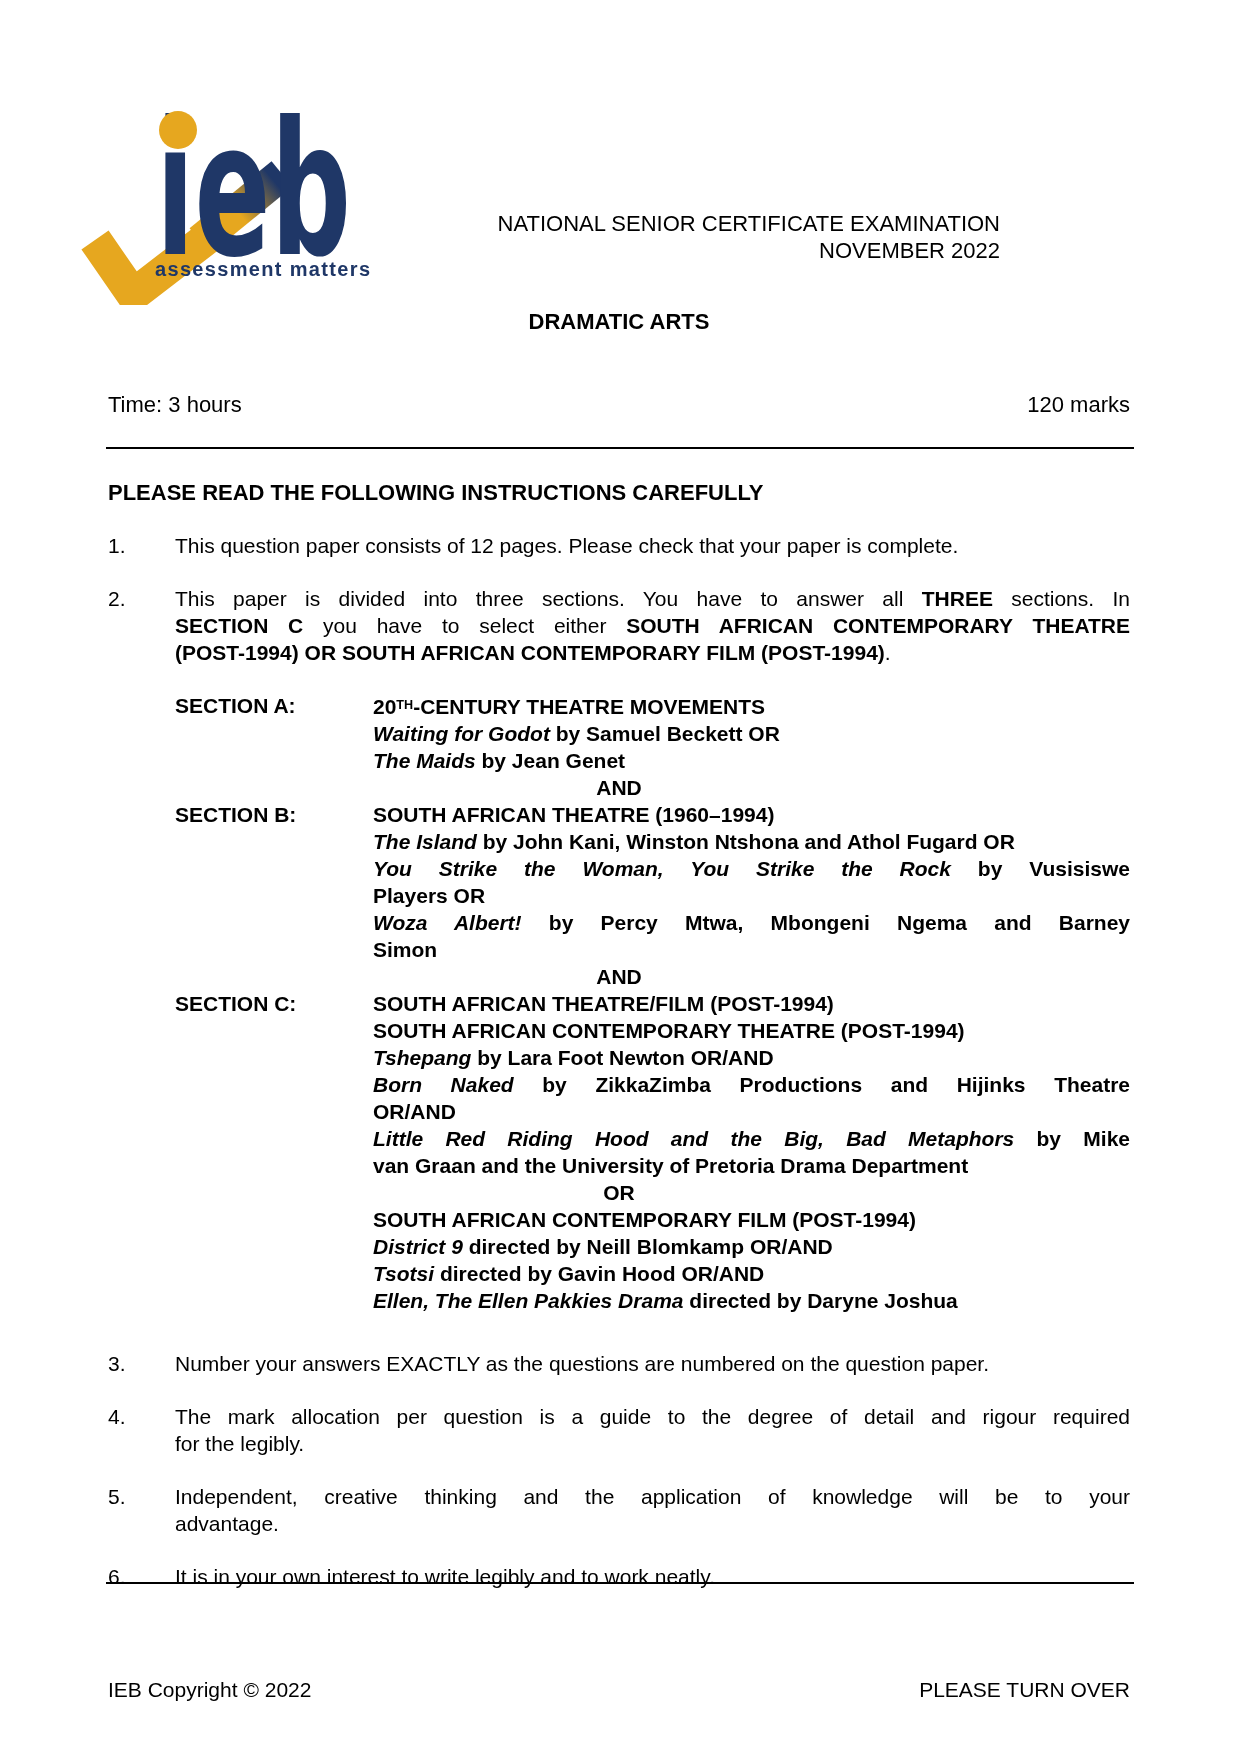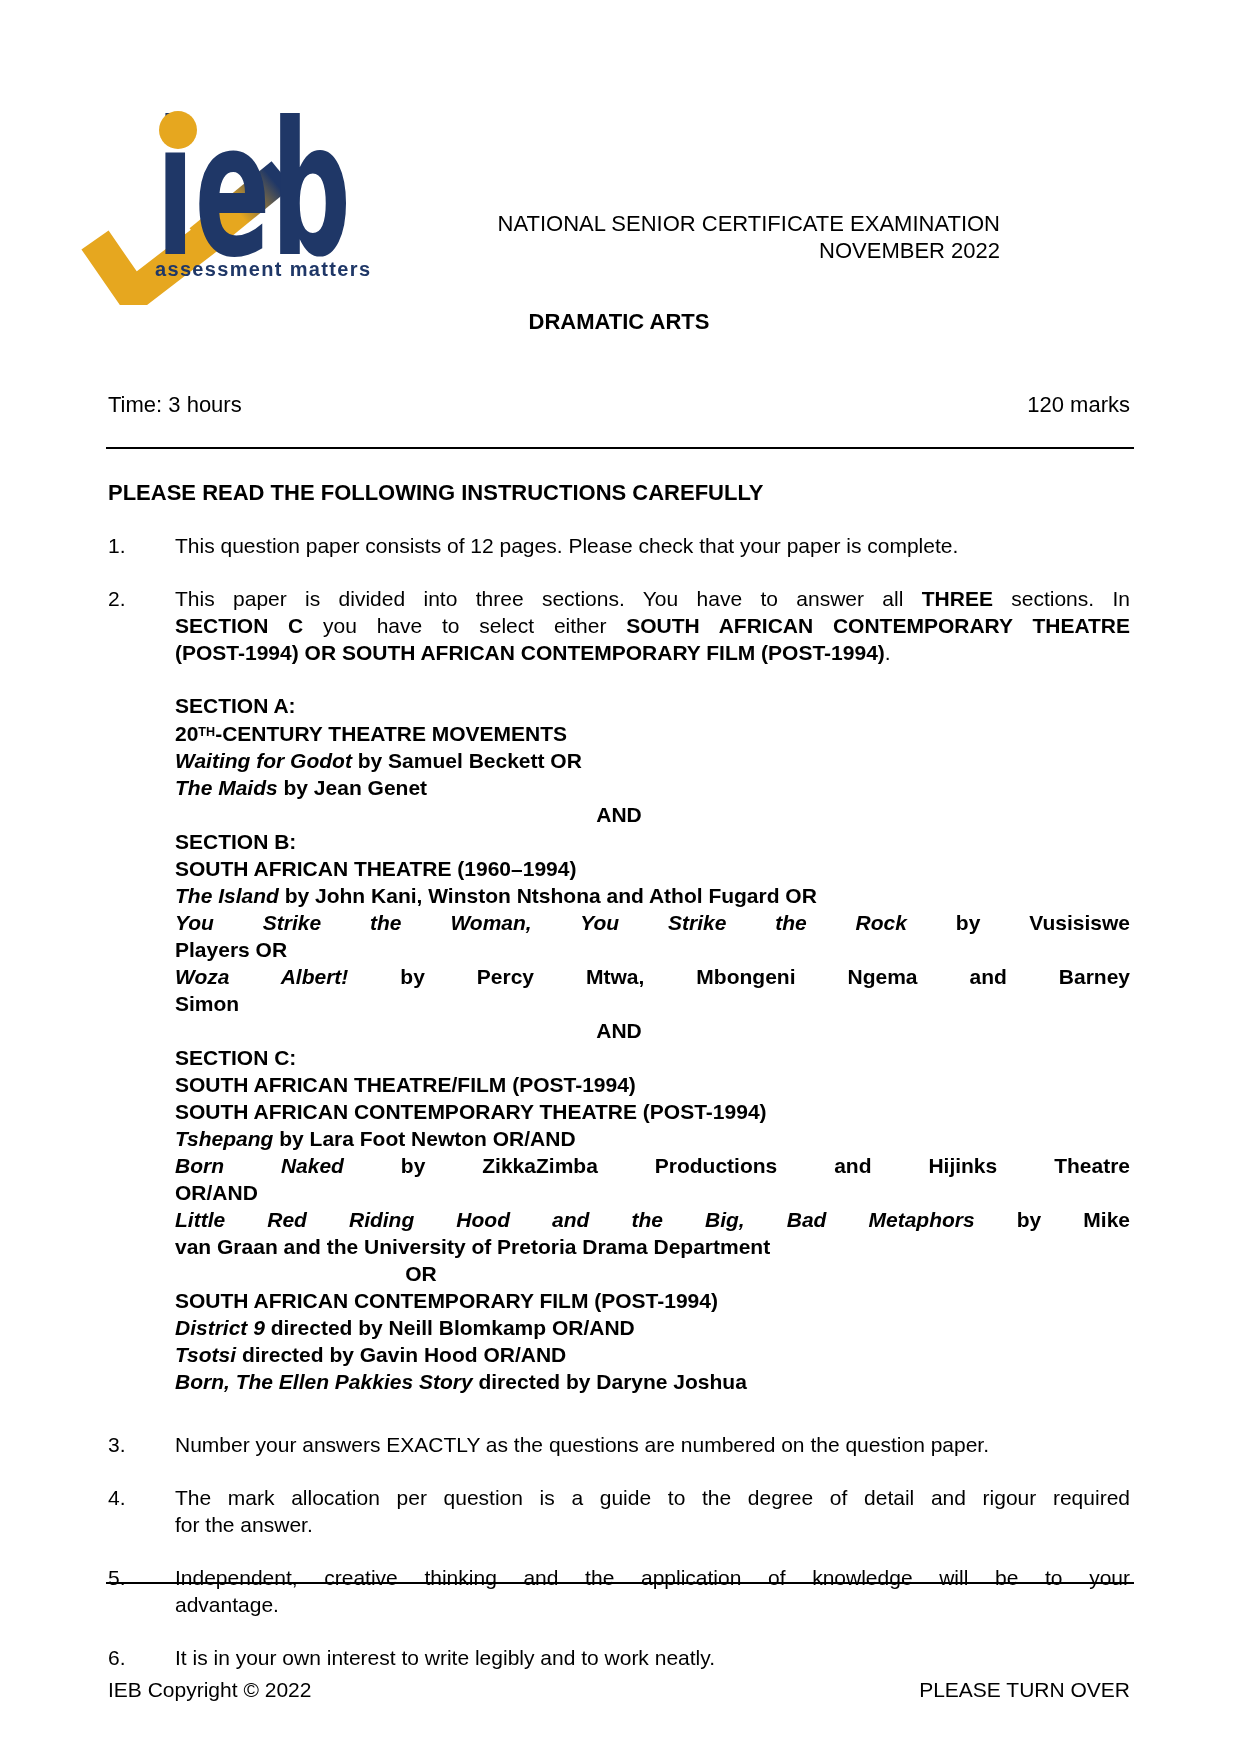--- a/index.html
+++ b/index.html
@@ -20,21 +20,21 @@
   #hr1{top:447px;}
   #hr2{top:1582px;}
   #ins-head{left:108px;top:480px;font-weight:bold;font-size:22px;}
   #list{left:108px;width:1022px;top:532px;line-height:27px;}
   .item{display:flex;margin-bottom:26px;}
   .item:last-child{margin-bottom:0;}
   .num{width:67px;flex:none;}
   .ibody{flex:1;min-width:0;}
   .jline{text-align:justify;text-align-last:justify;}
   .sections{margin-top:26px;margin-bottom:10px;}
-  .section-row{display:flex;flex-direction:column;}
+  .section-row{display:flex;}
   .slabel{width:198px;flex:none;font-weight:bold;}
   .scontent{flex:1;min-width:0;}
   .sep{width:1022px;margin-left:-67px;text-align:center;font-weight:bold;}
   .sep2{width:1022px;margin-left:-265px;text-align:center;font-weight:bold;}
   #foot{left:108px;width:1022px;top:1678px;display:flex;justify-content:space-between;font-size:21px;}
 </style>
 </head>
 <body>
 
 <div class="abs" id="logo">
@@ -112,37 +112,37 @@
               <div><span class="b ">SOUTH AFRICAN CONTEMPORARY THEATRE (POST-1994)</span></div>
               <div><span class="b i ">Tshepang</span><span class="b "> by Lara Foot Newton OR/AND</span></div>
               <div class="jline"><span class="b i ">Born Naked</span><span class="b "> by ZikkaZimba Productions and Hijinks Theatre</span></div>
               <div><span class="b ">OR/AND</span></div>
               <div class="jline"><span class="b i ">Little Red Riding Hood and the Big, Bad Metaphors</span><span class="b "> by Mike</span></div>
               <div><span class="b ">van Graan and the University of Pretoria Drama Department</span></div>
               <div class="sep2"><span class="b ">OR</span></div>
               <div><span class="b ">SOUTH AFRICAN CONTEMPORARY FILM (POST-1994)</span></div>
               <div><span class="b i ">District 9</span><span class="b "> directed by Neill Blomkamp OR/AND</span></div>
               <div><span class="b i ">Tsotsi</span><span class="b "> directed by Gavin Hood OR/AND</span></div>
-              <div><span class="b i ">Born, The Ellen Pakkies Story</span><span class="b "> directed by Daryne Joshua</span></div>
+              <div><span class="b i ">Ellen, The Ellen Pakkies Drama</span><span class="b "> directed by Daryne Joshua</span></div>
             </div>
           </div>
         </div>
       </div>
     </div>
     <div class="item">
       <div class="num">3.</div>
       <div class="ibody">
         <div><span>Number your answers EXACTLY as the questions are numbered on the question paper.</span></div>
       </div>
     </div>
     <div class="item">
       <div class="num">4.</div>
       <div class="ibody">
         <div class="jline"><span>The mark allocation per question is a guide to the degree of detail and rigour required</span></div>
-        <div><span>for the answer.</span></div>
+        <div><span>for the legibly.</span></div>
       </div>
     </div>
     <div class="item">
       <div class="num">5.</div>
       <div class="ibody">
         <div class="jline"><span>Independent, creative thinking and the application of knowledge will be to your</span></div>
         <div><span>advantage.</span></div>
       </div>
     </div>
     <div class="item">

